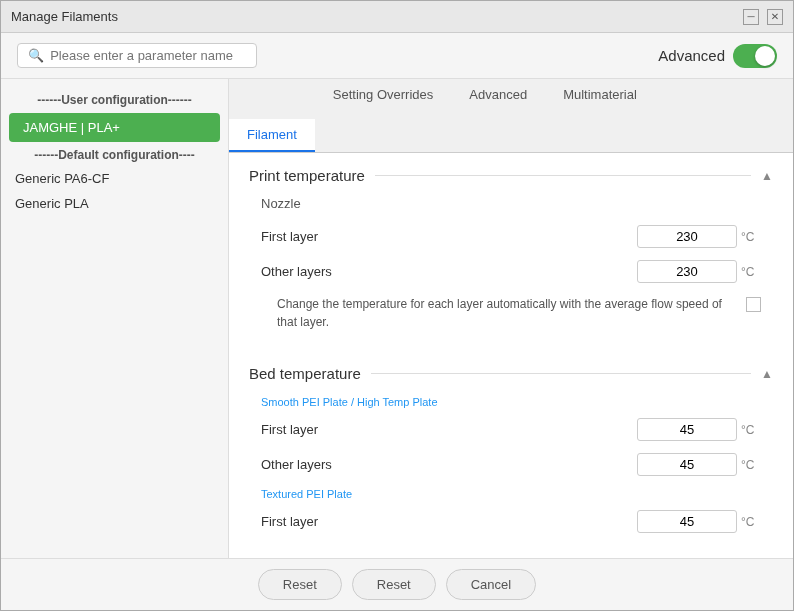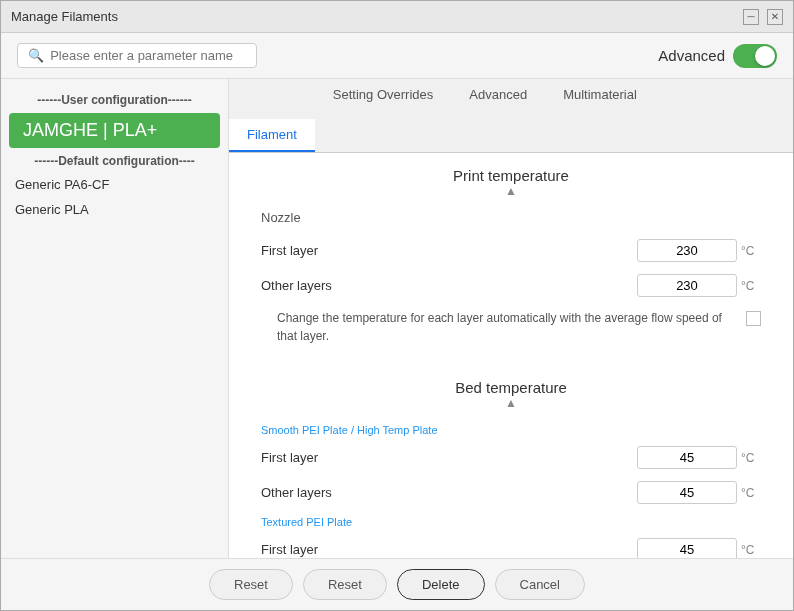--- a/index.html
+++ b/index.html
@@ -128,21 +128,21 @@
       padding: 4px 8px;
       font-weight: 600;
     }
     .sidebar-item-active {
       background: #4caf50;
       color: white;
       padding: 7px 14px;
       margin: 2px 8px;
       border-radius: 4px;
       cursor: pointer;
-      font-size: 18px;
+      font-size: 13px;
     }
     .sidebar-item {
       padding: 5px 14px;
       color: #333;
       cursor: pointer;
       font-size: 13px;
     }
     .content-area {
       flex: 1;
       display: flex;
@@ -176,21 +176,20 @@
       padding: 0 20px 20px 20px;
     }
     .section {
       margin-bottom: 10px;
     }
     .section-header {
       display: flex;
       align-items: center;
       justify-content: space-between;
       padding: 14px 0 8px 0;
-      flex-direction: column;
     }
     .section-title {
       font-size: 15px;
       font-weight: 500;
       color: #333;
     }
     .section-line {
       flex: 1;
       height: 1px;
       background: #ddd;
@@ -420,16 +419,15 @@
           </div>
         </div>
 
       </div>
     </div>
   </div>
 
   <div class="footer">
     <button class="footer-btn">Reset</button>
     <button class="footer-btn">Reset</button>
-    <button class="footer-btn primary">Delete</button>
     <button class="footer-btn">Cancel</button>
   </div>
 </div>
 
 </body></html>

